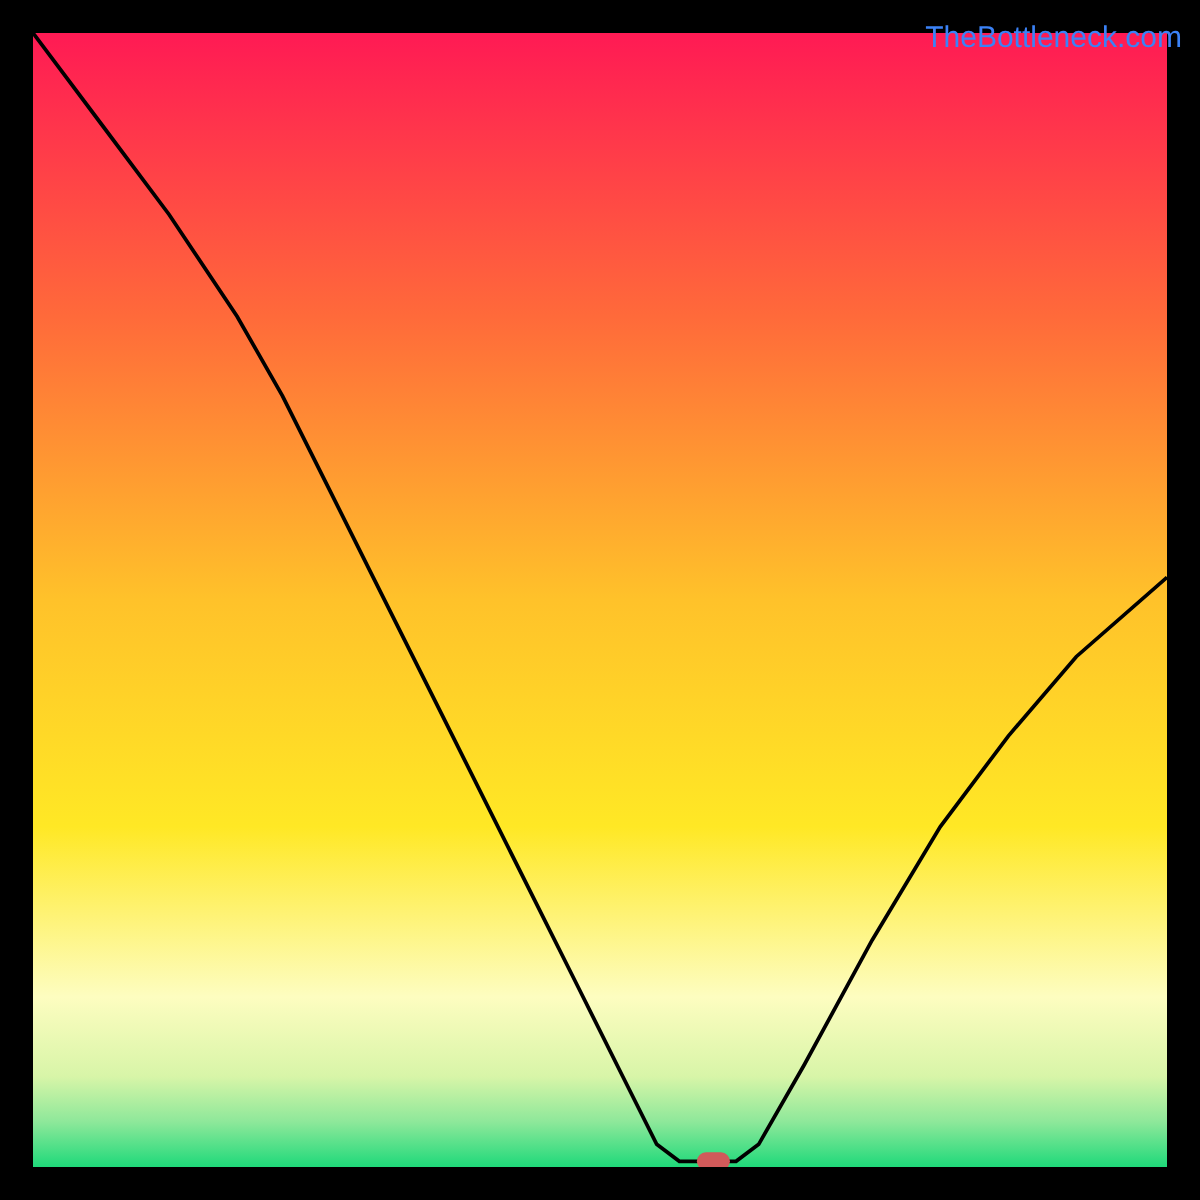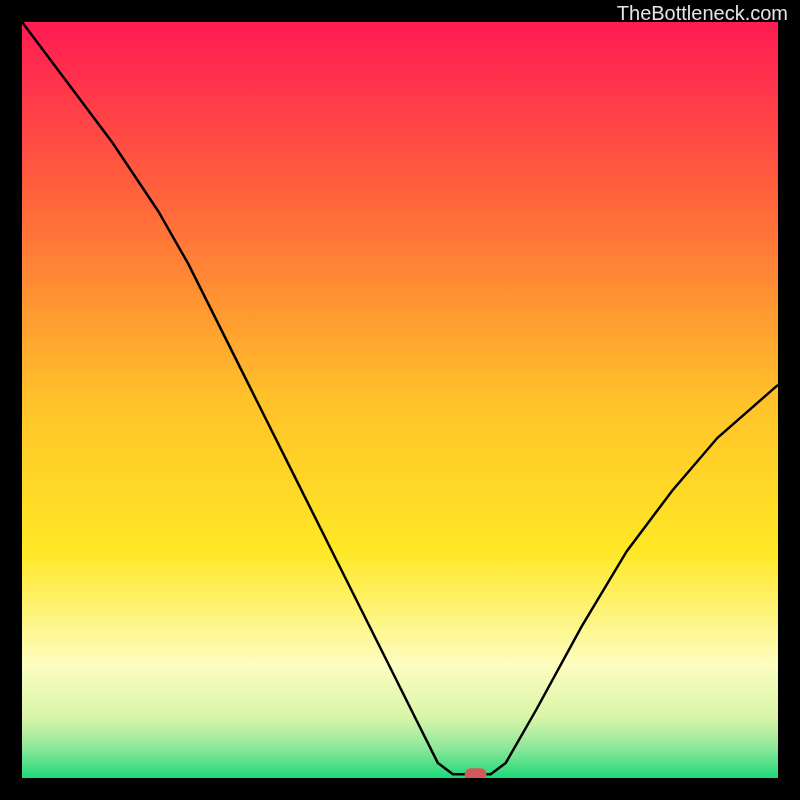--- a/index.html
+++ b/index.html
@@ -11,23 +11,23 @@
   font-family: Arial, sans-serif;
 }
 .container {
   position: relative;
   width: 800px;
   height: 800px;
   background: #000;
 }
 .watermark {
   position: absolute;
-  top: 2px;
+  top: 14px;
   right: 12px;
-  color: #e5e5e5;
+  color: #3b82f6;
   font-size: 20px;
   font-weight: 500;
   z-index: 10;
 }
 .plot {
   position: absolute;
   left: 22px;
   top: 22px;
   width: 756px;
   height: 756px;

